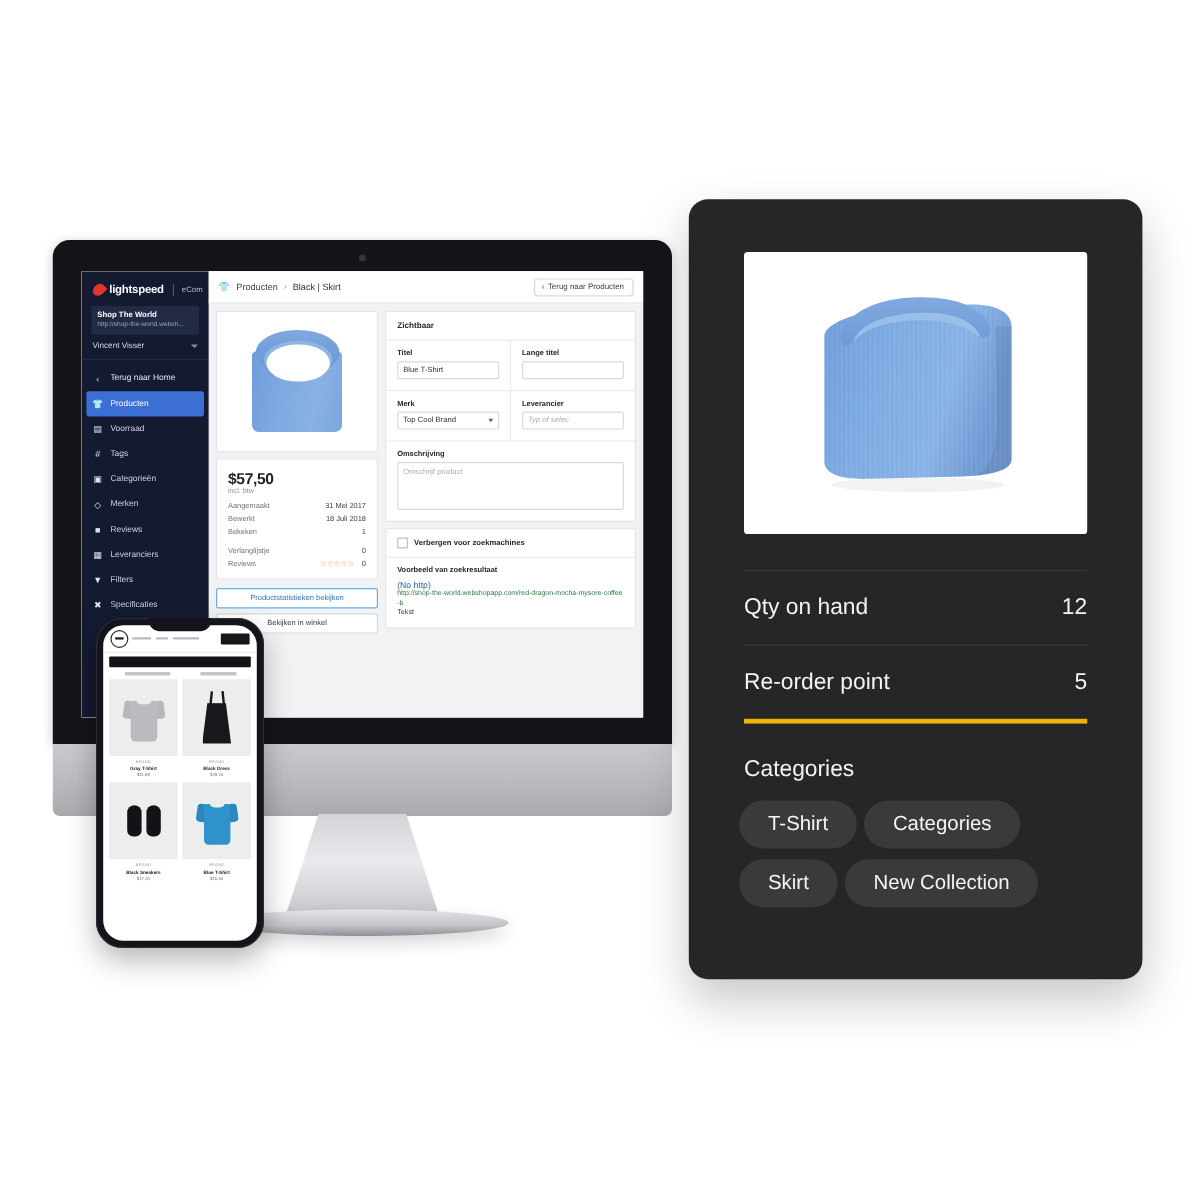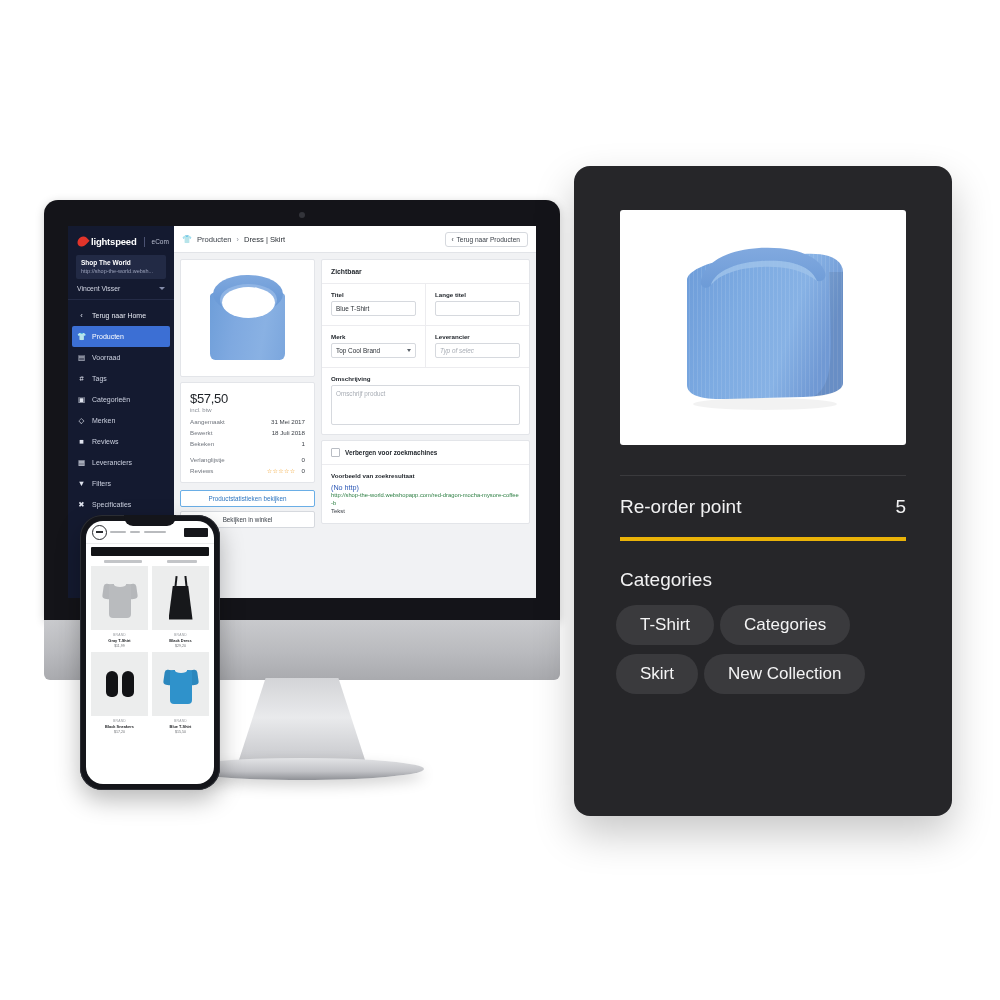--- a/index.html
+++ b/index.html
@@ -69,21 +69,21 @@
   .crumb .sep{color:#8d939c;font-size:7px;}
   .crumb .cur{color:#2b3036;}
   .backbtn{margin-left:auto;border:1px solid #d6d9de;border-radius:3px;background:#fff;
      font-size:6.6px;color:#3b4149;padding:3px 7px 3px 5px;display:flex;align-items:center;gap:3px;white-space:nowrap;}
   .content{flex:1;display:flex;gap:6px;padding:6px;min-height:0;}
   .col-l{width:135px;flex:0 0 135px;display:flex;flex-direction:column;gap:5px;}
   .col-r{flex:1;display:flex;flex-direction:column;gap:5px;min-width:0;}
   .card{background:#fff;border:1px solid #e3e5e9;border-radius:2px;}
   .imgcard{padding:9px;display:flex;align-items:center;justify-content:center;height:118px;box-sizing:border-box;}
   .statcard{padding:8px 9px;}
-  .price{font-size:13px;color:#1d2126;font-weight:normal;letter-spacing:-.3px;}
+  .price{font-size:13px;color:#1d2126;font-weight:bold;letter-spacing:-.3px;}
   .price-sub{font-size:6px;color:#8b9098;margin-top:1px;}
   .strow{display:flex;justify-content:space-between;font-size:6.2px;color:#70757d;margin-top:4px;}
   .strow b{color:#3a3f46;font-weight:normal;}
   .stars{color:#f0a02a;font-size:6px;letter-spacing:.4px;}
   .gap{height:5px;}
   .btn-o{display:block;text-align:center;border:1px solid #6aaee6;color:#2f76c0;background:#fff;
      border-radius:2px;font-size:6.3px;padding:4px 0;margin-top:2px;}
   .btn-g{display:block;text-align:center;border:1px solid #d6d9de;color:#3b4149;background:#fff;
      border-radius:2px;font-size:6.3px;padding:4px 0;margin-top:4px;}
   .sec-h{font-size:6.8px;font-weight:bold;color:#23282e;padding:8px 9px;}
@@ -255,21 +255,21 @@
             </div>
           </div>
 
           <div class="admin-main">
 
             <div class="topbar">
               <div class="crumb">
                 <span class="shirt">👕</span>
                 <span>Producten</span>
                 <span class="sep">›</span>
-                <span class="cur">Dress | Skirt</span>
+                <span class="cur">Black | Skirt</span>
               </div>
               <div class="backbtn">
                 <span>‹</span>
                 <span>Terug naar Producten</span>
               </div>
             </div>
 
             <div class="content">
 
               <div class="col-l">
@@ -504,20 +504,24 @@
 
         <path d="M58 57 C62 44 80 35 108 33 C138 31 158 38 164 53 C150 42 130 38 108 39 C84 40 66 47 58 57 Z" fill="#9ec2ea" opacity="0.85"></path>
 
         <path d="M176 44 L190 44 L190 155 C190 163 178 167 160 169 C176 160 178 140 178 110 Z" fill="#000000" opacity="0.07"></path>
         <ellipse cx="112" cy="176" rx="72" ry="6" fill="#000" opacity="0.05"></ellipse>
       </svg>
     </div>
 
     <div class="dc-rows">
       <div class="dc-row">
+        <span class="dc-lab">Qty on hand</span>
+        <span class="dc-val">12</span>
+      </div>
+      <div class="dc-row">
         <span class="dc-lab">Re-order point</span>
         <span class="dc-val">5</span>
       </div>
     </div>
 
     <div class="dc-cat-h">Categories</div>
 
     <div class="dc-chips">
       <span class="chip">T-Shirt</span>
       <span class="chip">Categories</span>

